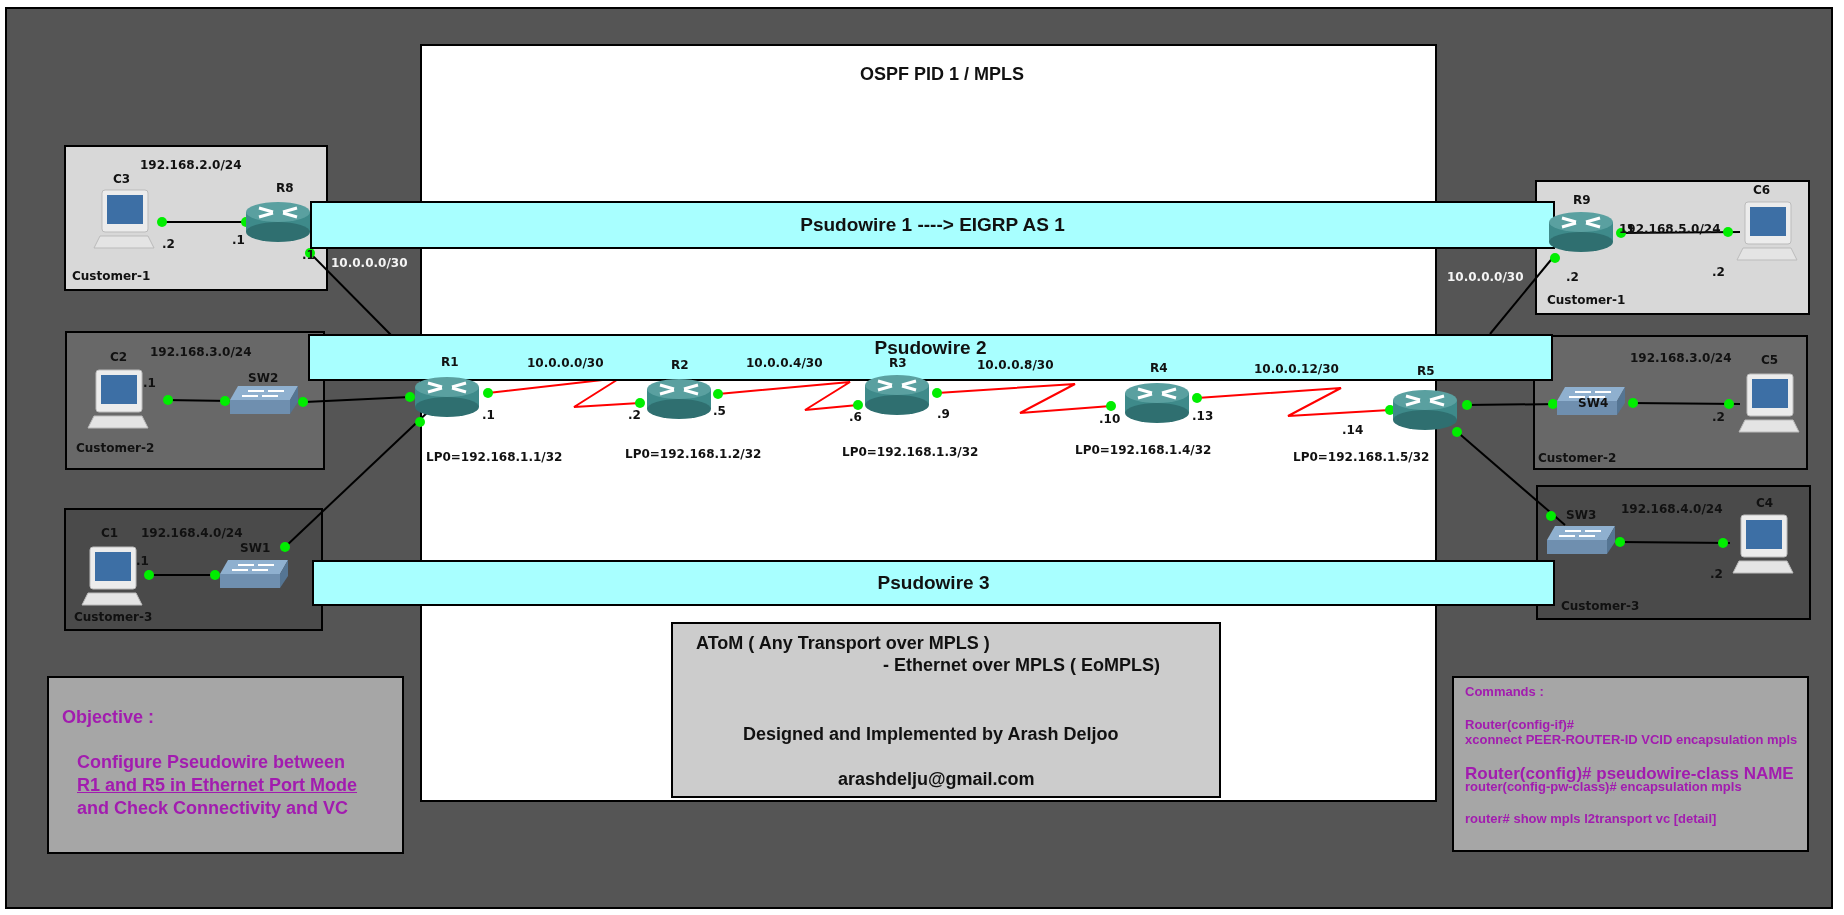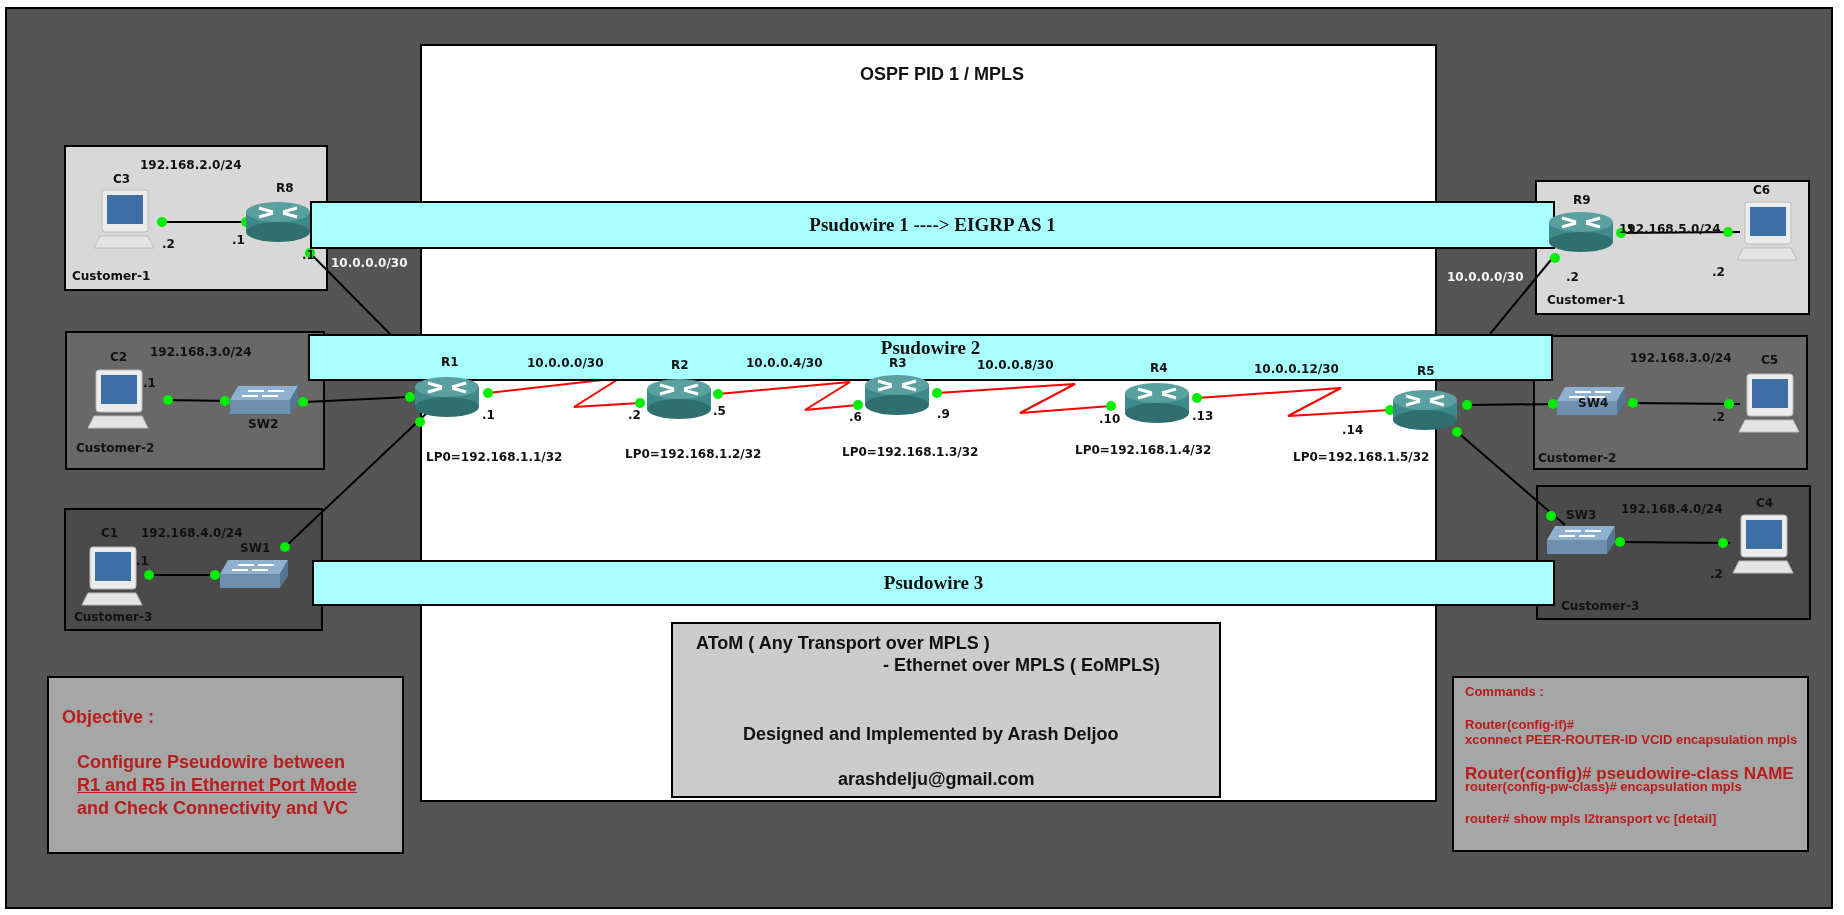--- a/index.html
+++ b/index.html
@@ -1,27 +1,27 @@
 <!DOCTYPE html>
 <html><head>
 <meta charset="utf-8">
 <style>
   html,body{margin:0;padding:0;background:#ffffff;}
   body{width:1844px;height:915px;position:relative;overflow:hidden;font-family:"DejaVu Sans",sans-serif;}
   .abs{position:absolute;}
   #frame{left:5px;top:7px;width:1828px;height:902px;background:#555555;border:2px solid #000;box-sizing:border-box;}
   #core{left:420px;top:44px;width:1017px;height:758px;background:#fff;border:2px solid #000;box-sizing:border-box;}
   .cbox{border:2px solid #000;box-sizing:border-box;}
-  .band{background:#a8ffff;border:2px solid #000;box-sizing:border-box;font-family:Liberation Serif, serif;font-weight:bold;font-size:19px;color:#111;display:flex;align-items:center;justify-content:center;}
+  .band{background:#a8ffff;border:2px solid #000;box-sizing:border-box;font-family:Liberation Sans, sans-serif;font-weight:bold;font-size:19px;color:#111;display:flex;align-items:center;justify-content:center;}
   .lbl{font-family:"DejaVu Sans",sans-serif;font-weight:bold;font-size:12px;color:#111;white-space:nowrap;}
   .lblw{font-family:"DejaVu Sans",sans-serif;font-weight:bold;font-size:12px;color:#f4f4f4;white-space:nowrap;}
   .title{font-family:"Liberation Sans",sans-serif;font-weight:bold;font-size:18px;color:#111;white-space:nowrap;}
   .note{font-family:"Liberation Sans",sans-serif;font-weight:bold;color:#111;white-space:nowrap;}
   .panel{background:#a6a6a6;border:2px solid #000;box-sizing:border-box;}
-  .ptext{font-family:"Liberation Sans",sans-serif;font-weight:bold;color:#b91c1c;white-space:nowrap;}
+  .ptext{font-family:"Liberation Sans",sans-serif;font-weight:bold;color:#a21caf;white-space:nowrap;}
   svg{position:absolute;left:0;top:0;}
 </style>
 </head>
 <body>
 
 <div id="frame" class="abs"></div>
 <div id="core" class="abs"></div>
 
 <div class="abs cbox" style="left:64px;top:145px;width:264px;height:146px;background:#d8d8d8;"></div>
 <div class="abs cbox" style="left:65px;top:331px;width:260px;height:139px;background:#686868;"></div>
@@ -289,21 +289,21 @@
 <div class="abs lbl" style="left:113px;top:172px;">C3</div>
 <div class="abs lbl" style="left:276px;top:181px;">R8</div>
 <div class="abs lbl" style="left:162px;top:237px;">.2</div>
 <div class="abs lbl" style="left:232px;top:233px;">.1</div>
 <div class="abs lbl" style="left:302px;top:248px;">.1</div>
 <div class="abs lblw" style="left:331px;top:256px;">10.0.0.0/30</div>
 <div class="abs lbl" style="left:72px;top:269px;">Customer-1</div>
 
 <div class="abs lbl" style="left:150px;top:345px;">192.168.3.0/24</div>
 <div class="abs lbl" style="left:110px;top:350px;">C2</div>
-<div class="abs lbl" style="left:248px;top:371px;margin-top:46px;">SW2</div>
+<div class="abs lbl" style="left:248px;top:371px;">SW2</div>
 <div class="abs lbl" style="left:143px;top:376px;">.1</div>
 <div class="abs lbl" style="left:76px;top:441px;">Customer-2</div>
 
 <div class="abs lbl" style="left:141px;top:526px;">192.168.4.0/24</div>
 <div class="abs lbl" style="left:101px;top:526px;">C1</div>
 <div class="abs lbl" style="left:240px;top:541px;">SW1</div>
 <div class="abs lbl" style="left:136px;top:554px;">.1</div>
 <div class="abs lbl" style="left:74px;top:610px;">Customer-3</div>
 
 <div class="abs lbl" style="left:1573px;top:193px;">R9</div>

